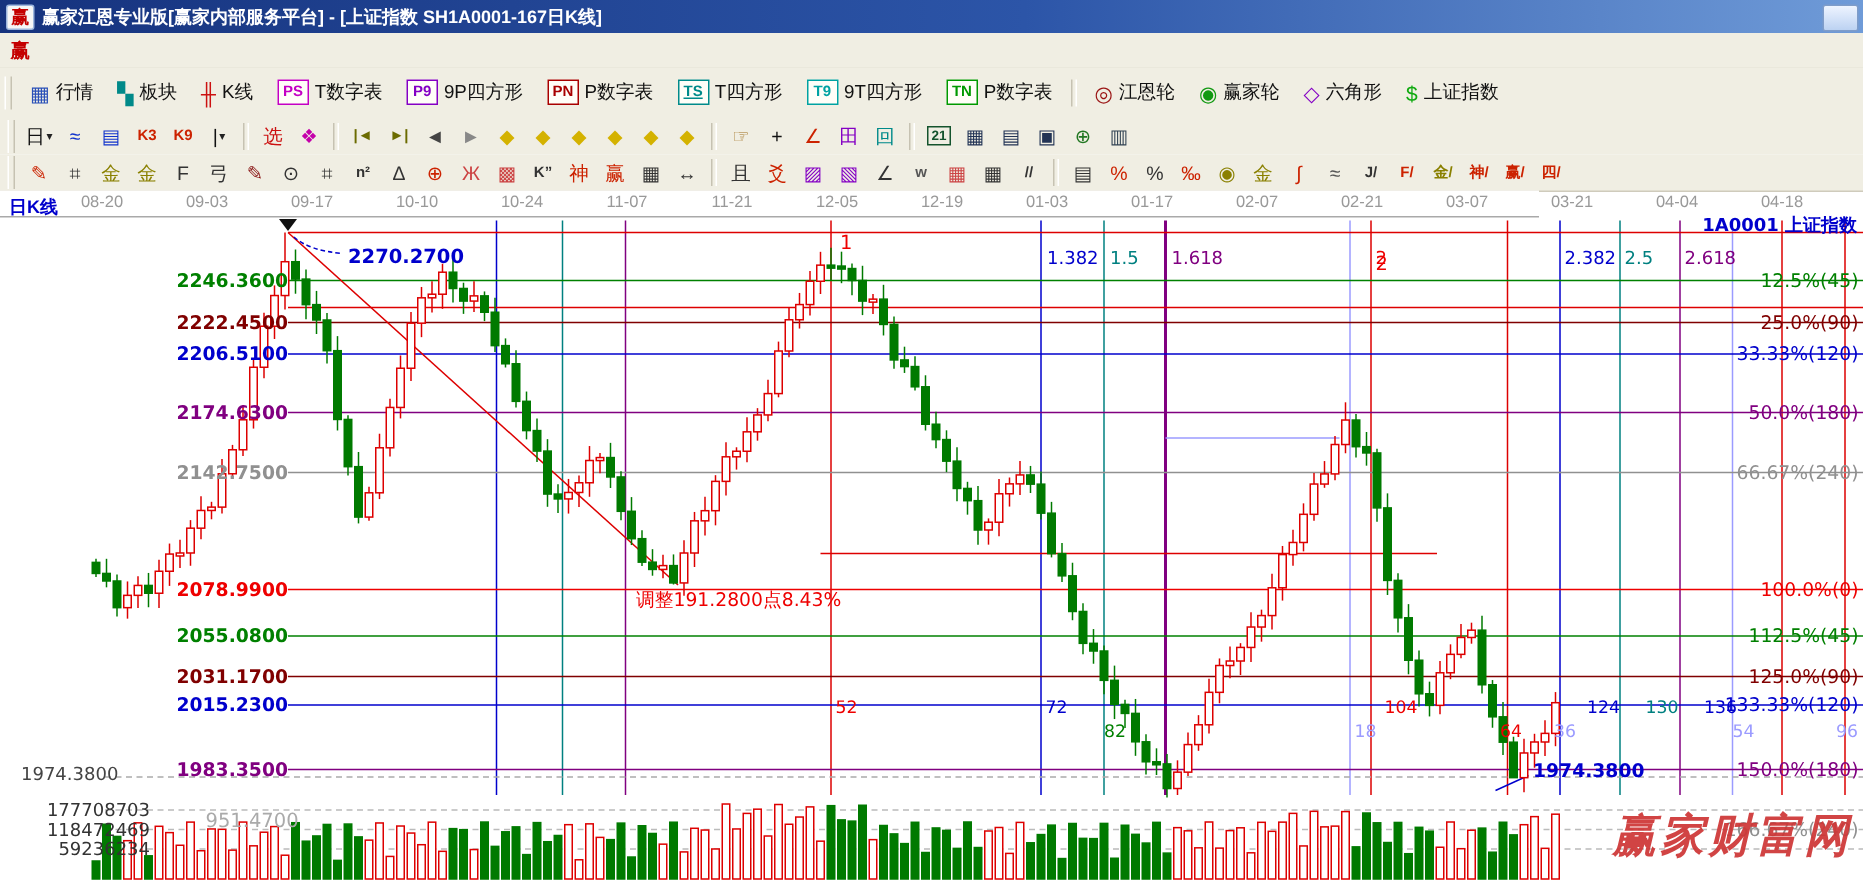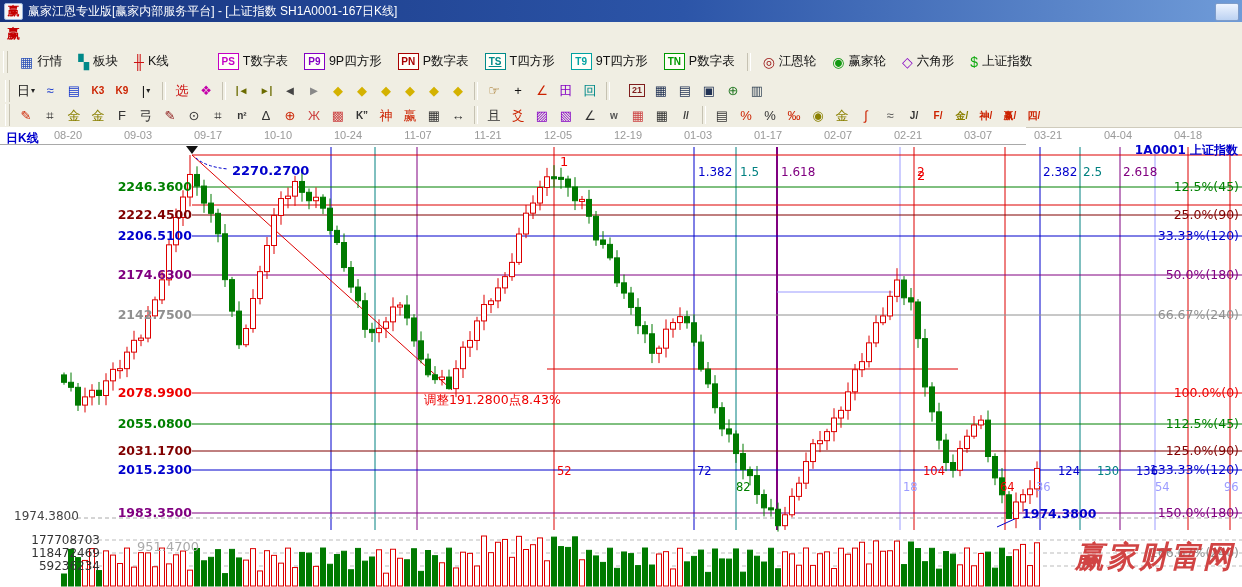--- a/index.html
+++ b/index.html
@@ -3,21 +3,21 @@
 <meta charset="utf-8">
 <style>
   html,body{margin:0;padding:0;}
   body{width:1242px;height:587px;position:relative;overflow:hidden;background:#fff;
        font-family:"Liberation Sans","DejaVu Sans",sans-serif;-webkit-font-smoothing:none;}
   .titlebar{position:absolute;top:0;left:0;width:1242px;height:22px;
     background:linear-gradient(to right,#16337e,#2c55a8 55%,#6f9bd8);
     display:flex;align-items:center;padding-left:4px;box-sizing:border-box;color:#fff;}
   .tlogo{width:17px;height:15px;background:#f6f6f6;color:#c40000;font-weight:bold;font-size:12px;
     line-height:15px;text-align:center;border:1px solid #9db6dd;border-radius:2px;margin-right:5px;flex:0 0 auto;}
-  .ttext{font-size:12px;font-weight:normal;white-space:nowrap;}
+  .ttext{font-size:12px;font-weight:bold;white-space:nowrap;}
   .wbtn{position:absolute;right:3px;top:3px;width:22px;height:16px;background:linear-gradient(#eef4ff,#bcd2f2);
     border:1px solid #7e9cc9;border-radius:2px;}
   .menubar{position:absolute;top:22px;left:0;width:1242px;height:23px;background:#f0eee3;
     border-bottom:1px solid #d9d5c6;display:flex;align-items:center;font-size:12.5px;color:#111;}
   .mlogo{color:#c40000;font-weight:bold;font-size:13px;padding:0 6px 0 7px;}
   .menu-item{padding:3px 10px;cursor:default;}
   .toolbar1{position:absolute;top:45px;left:0;width:1242px;height:33px;background:#f0eee3;
     border-bottom:1px solid #d9d5c6;display:flex;align-items:center;font-size:12.5px;color:#111;}
   .grip{width:3px;height:22px;border-left:1px solid #fff;border-right:1px solid #c6c2b2;margin:0 4px 0 3px;flex:0 0 auto;}
   .tb-item{display:flex;align-items:center;gap:4px;padding:3px 8px;white-space:nowrap;}
@@ -65,21 +65,21 @@
       </span>
       <span class="tb-item">
         <span class="tb-glyph" style="color: rgb(0, 137, 137);">▚</span>
         <span class="tb-label">板块</span>
       </span>
       <span class="tb-item">
         <span class="tb-glyph" style="color: rgb(204, 17, 17);">╫</span>
         <span class="tb-label">K线</span>
       </span>
       <span class="tb-item">
-        <span class="badge" style="color: rgb(196, 0, 196); border: 1px solid rgb(196, 0, 196); margin-left: 33px;">PS</span>
+        <span class="badge" style="color: rgb(196, 0, 196); border: 1px solid rgb(196, 0, 196);">PS</span>
         <span class="tb-label">T数字表</span>
       </span>
       <span class="tb-item">
         <span class="badge" style="color: rgb(132, 0, 196); border: 1px solid rgb(132, 0, 196);">P9</span>
         <span class="tb-label">9P四方形</span>
       </span>
       <span class="tb-item">
         <span class="badge" style="color: rgb(168, 0, 0); border: 1px solid rgb(168, 0, 0);">PN</span>
         <span class="tb-label">P数字表</span>
       </span>
@@ -146,21 +146,21 @@
       <span class="icon" style="color: rgb(212, 178, 0);">◆</span>
       <span class="icon" style="color: rgb(212, 178, 0);">◆</span>
       <span class="icon" style="color: rgb(212, 178, 0);">◆</span>
       <span class="sep"></span>
       <span class="icon" style="color: rgb(160, 112, 32);">☞</span>
       <span class="icon" style="color: rgb(17, 17, 17);">+</span>
       <span class="icon" style="color: rgb(204, 34, 0);">∠</span>
       <span class="icon" style="color: rgb(132, 0, 196);">田</span>
       <span class="icon" style="color: rgb(0, 138, 138);">回</span>
       <span class="sep"></span>
-      <span class="icon" style="color: #7f1d1d; margin-left: 11px;">
+      <span class="icon" style="color: #14532d;">
         <span class="boxed">21</span>
       </span>
       <span class="icon" style="color: rgb(34, 51, 85);">▦</span>
       <span class="icon" style="color: rgb(34, 51, 85);">▤</span>
       <span class="icon" style="color: rgb(34, 51, 85);">▣</span>
       <span class="icon" style="color: rgb(34, 119, 34);">⊕</span>
       <span class="icon" style="color: rgb(51, 68, 85);">▥</span>
     </span>
 </div>
 

